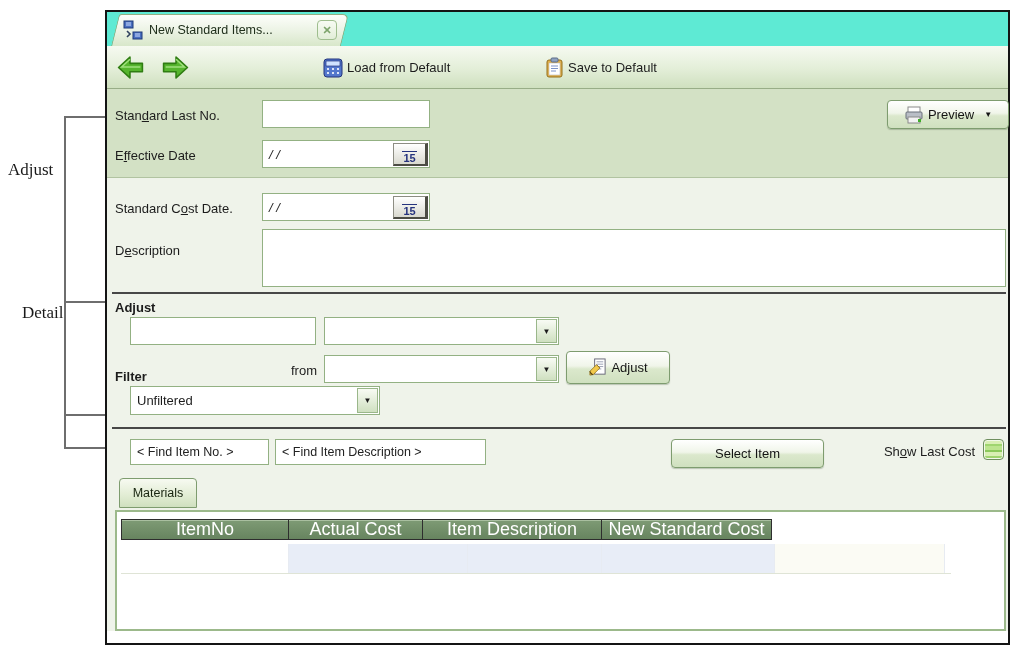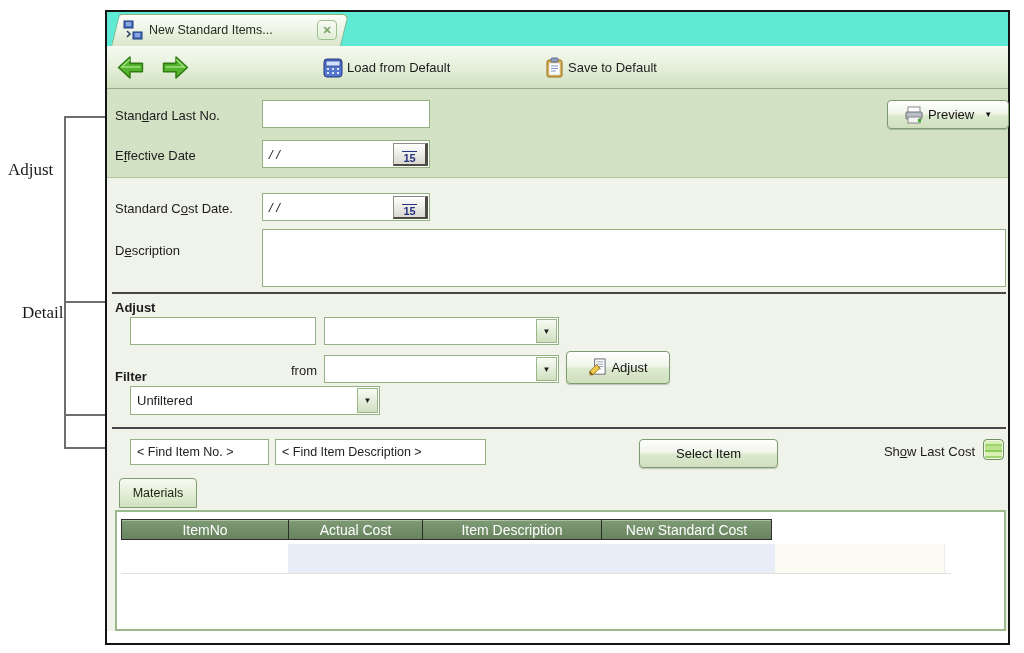--- a/index.html
+++ b/index.html
@@ -56,21 +56,21 @@
 
   .sep-dark { position:absolute; height:2px; background:#474747; }
 
   .mat-tab { position:absolute; left:12px; top:466px; width:78px; height:30px; border:1px solid #7e9c6f; border-radius:4px 4px 0 0;
              background:linear-gradient(180deg,#f7faf1 0%,#e1ecd3 60%,#cfe0bf 100%);
              font-size:12.5px; color:#17240f; display:flex; align-items:center; justify-content:center; }
 
   .grid { position:absolute; left:8px; top:498px; width:891px; height:121px; background:#fff; border:2px solid #9cb98b; }
   .gh-row { position:absolute; left:4px; top:7px; display:flex; }
   .gh-cell { height:21px; background:linear-gradient(180deg,#7e9b75 0%,#67845f 100%); border:1px solid #2e2e2e; border-left:none;
-             box-shadow:inset 0 1px 0 #a9bfa0; color:#fff; font-size:14px; display:flex; align-items:center; justify-content:center; }
+             box-shadow:inset 0 1px 0 #a9bfa0; color:#fff; font-size:18px; display:flex; align-items:center; justify-content:center; }
   .gh-cell:first-child { border-left:1px solid #2e2e2e; }
   .gd-row { position:absolute; left:4px; top:32px; display:flex; height:30px; border-bottom:1px solid #dfe4d6; width:830px; }
   .gd-cell { height:100%; border-right:1px solid #e7ebf2; }
 
   .checkbox-stripes { position:absolute; width:21px; height:21px; border:1px solid #6f8f5f; border-radius:4px;
         box-shadow:inset 0 0 0 1px #f2f8ea;
         background:repeating-linear-gradient(180deg,#d9efb4 0px,#d9efb4 4px,#9fd56f 4px,#9fd56f 6px,#bce48e 6px,#bce48e 10px,#8bc95b 10px,#8bc95b 12px); }
 
   .bottom-strip { position:absolute; left:0; top:619px; width:100%; height:12px; background:#fff; }
 
@@ -225,21 +225,21 @@
     <div class="lbl bold" style="left:8px; top:357px;">Filter</div>
     <div class="combo" style="left:23px; top:374px; width:250px; height:29px;">
       <span class="cval">Unfiltered</span>
       <span class="combo-btn">▼</span>
     </div>
 
     <div class="sep-dark" style="left:5px; top:415px; width:894px;"></div>
 
     <input class="inp" style="left: 23px; top: 427px; width: 139px; height: 26px; font-size: 12.5px;" value="&lt; Find Item No. &gt;">
     <input class="inp" style="left: 168px; top: 427px; width: 211px; height: 26px; font-size: 12.5px;" value="&lt; Find Item Description &gt;">
-    <div class="btn" style="left:532px; top:427px; width:139px; height:29px;align-items:center;">
+    <div class="btn" style="left:564px; top:427px; width:153px; height:29px;align-items:center;">
       <span>Select Item</span>
     </div>
     <div class="lbl" style="left:700px; top:432px; width:168px; text-align:right;">
       <span>Sh</span><span class="u">o</span><span>w Last Cost</span>
     </div>
     <div class="checkbox-stripes" style="left:876px; top:427px;"></div>
 
     <div class="mat-tab">
       <span>Materials</span>
     </div>

